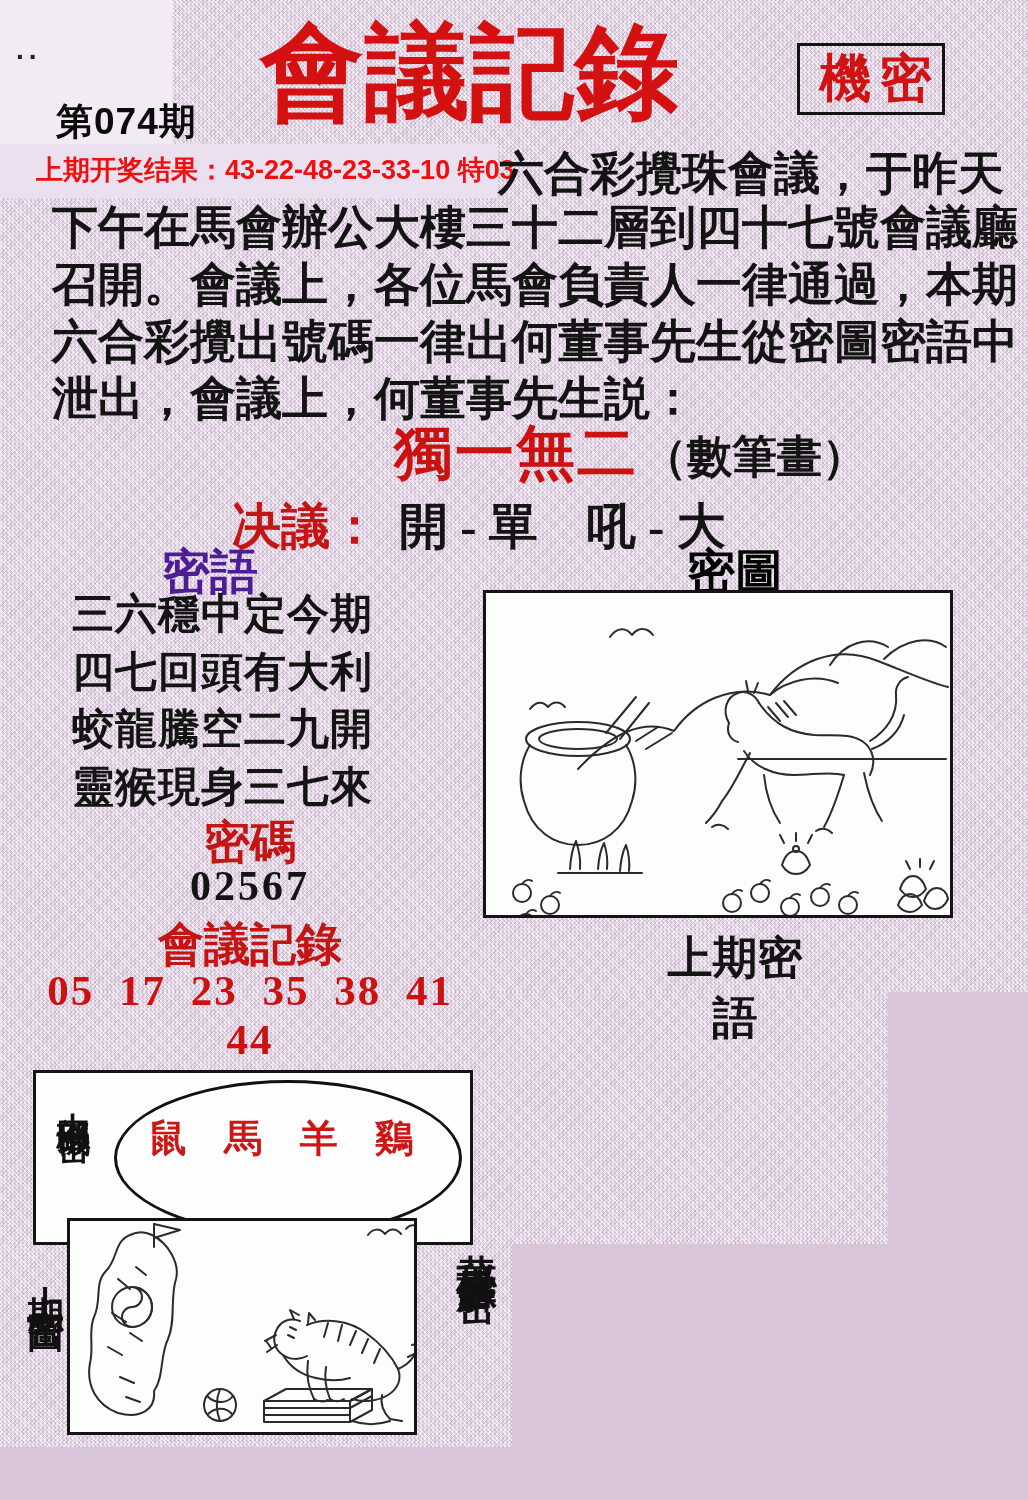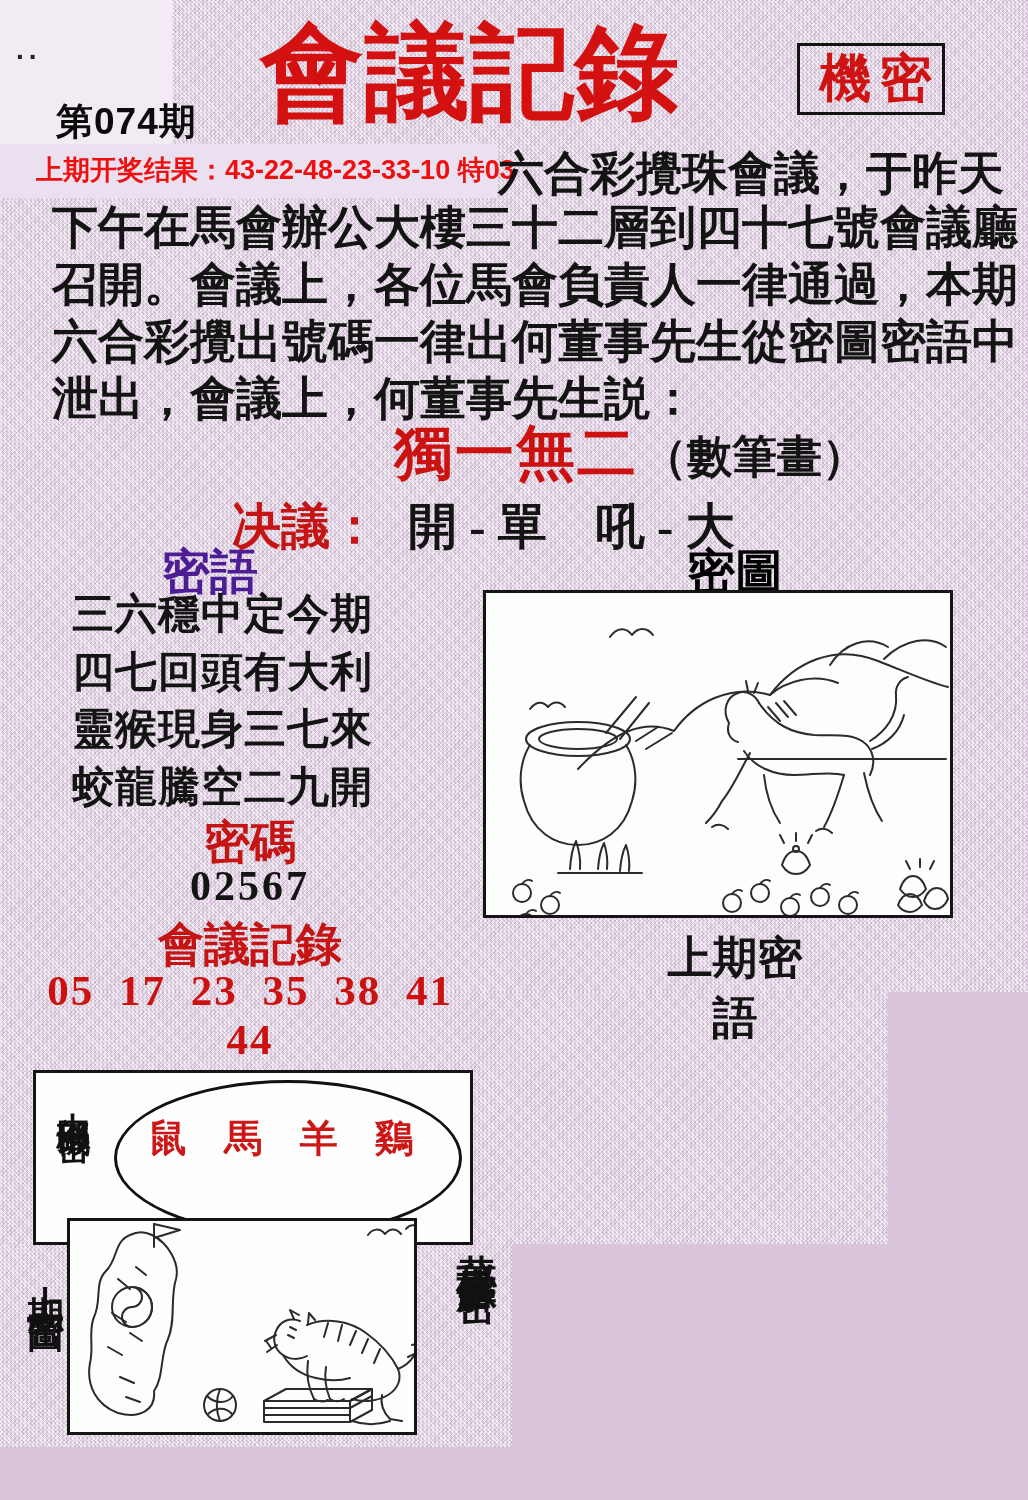--- a/index.html
+++ b/index.html
@@ -35,21 +35,21 @@
                  display:flex; align-items:center; justify-content:center;
                  font-size:52px; color:#cf1212; letter-spacing:8px; padding-left:17px; }
   #result      { left:36px; top:152px; font-size:27px; color:#ee0f0f; }
 
   #body-l1   { left:498px; top:143px; font-size:46px; }
   #body-rest { left:52px;  top:199px; font-size:46px; line-height:57px; width:980px; }
 
   #slogan-red  { left:394px; top:414px; font-size:59px; color:#cc1111; letter-spacing:2px; }
   #slogan-note { left:642px; top:427px; font-size:45px; }
   #resolution  { left:232px; top:494px; font-size:49px; }
-  #resolution .txt { margin-left:29px; color:#141414; }
+  #resolution .txt { margin-left:20px; color:#141414; }
 
   #sw-header  { left:120px; top:540px; width:180px; text-align:center; font-size:48px; color:#4c1d95; }
   #sw-lines   { left:72px;  top:586px; font-size:42px; line-height:57.5px; letter-spacing:1px; }
   #sc-header  { left:160px; top:812px; width:180px; text-align:center; font-size:46px; color:#c41414; }
   #sc-value   { left:160px; top:862px; width:180px; text-align:center; font-size:42px; letter-spacing:3px; }
   #sel-header { left:130px; top:914px; width:240px; text-align:center; font-size:46px; color:#c41414; }
   #sel-numbers{ left:30px;  top:966px; width:440px; text-align:center; font-size:43px;
                 color:#cc1111; letter-spacing:2px; word-spacing:12px; }
 
   #inner-box   { left:33px; top:1030px; width:440px; height:175px; background:#fefefe; border:3px solid #151515;margin-top:40px; }
@@ -107,22 +107,22 @@
   <div id="slogan-red" class="abs">獨一無二</div>
   <div id="slogan-note" class="abs">（數筆畫）</div>
   <div id="resolution" class="abs">
     <span class="red">决議：</span><span class="txt">開 - 單　吼 - 大</span>
   </div>
 
   <div id="sw-header" class="abs">密語</div>
   <div id="sw-lines" class="abs">
     <div>三六穩中定今期</div>
     <div>四七回頭有大利</div>
+    <div>蛟龍騰空二九開</div>
     <div>靈猴現身三七來</div>
-    <div>蛟龍騰空二九開</div>
   </div>
 
   <div id="sc-header" class="abs">密碼</div>
   <div id="sc-value" class="abs">02567</div>
   <div id="sel-header" class="abs">會議記錄</div>
   <div id="sel-numbers" class="abs">05 17 23 35 38 41 44</div>
 
   <div id="inner-box" class="abs">
     <div id="inner-label">内部機密</div>
     <div id="inner-ellipse">

